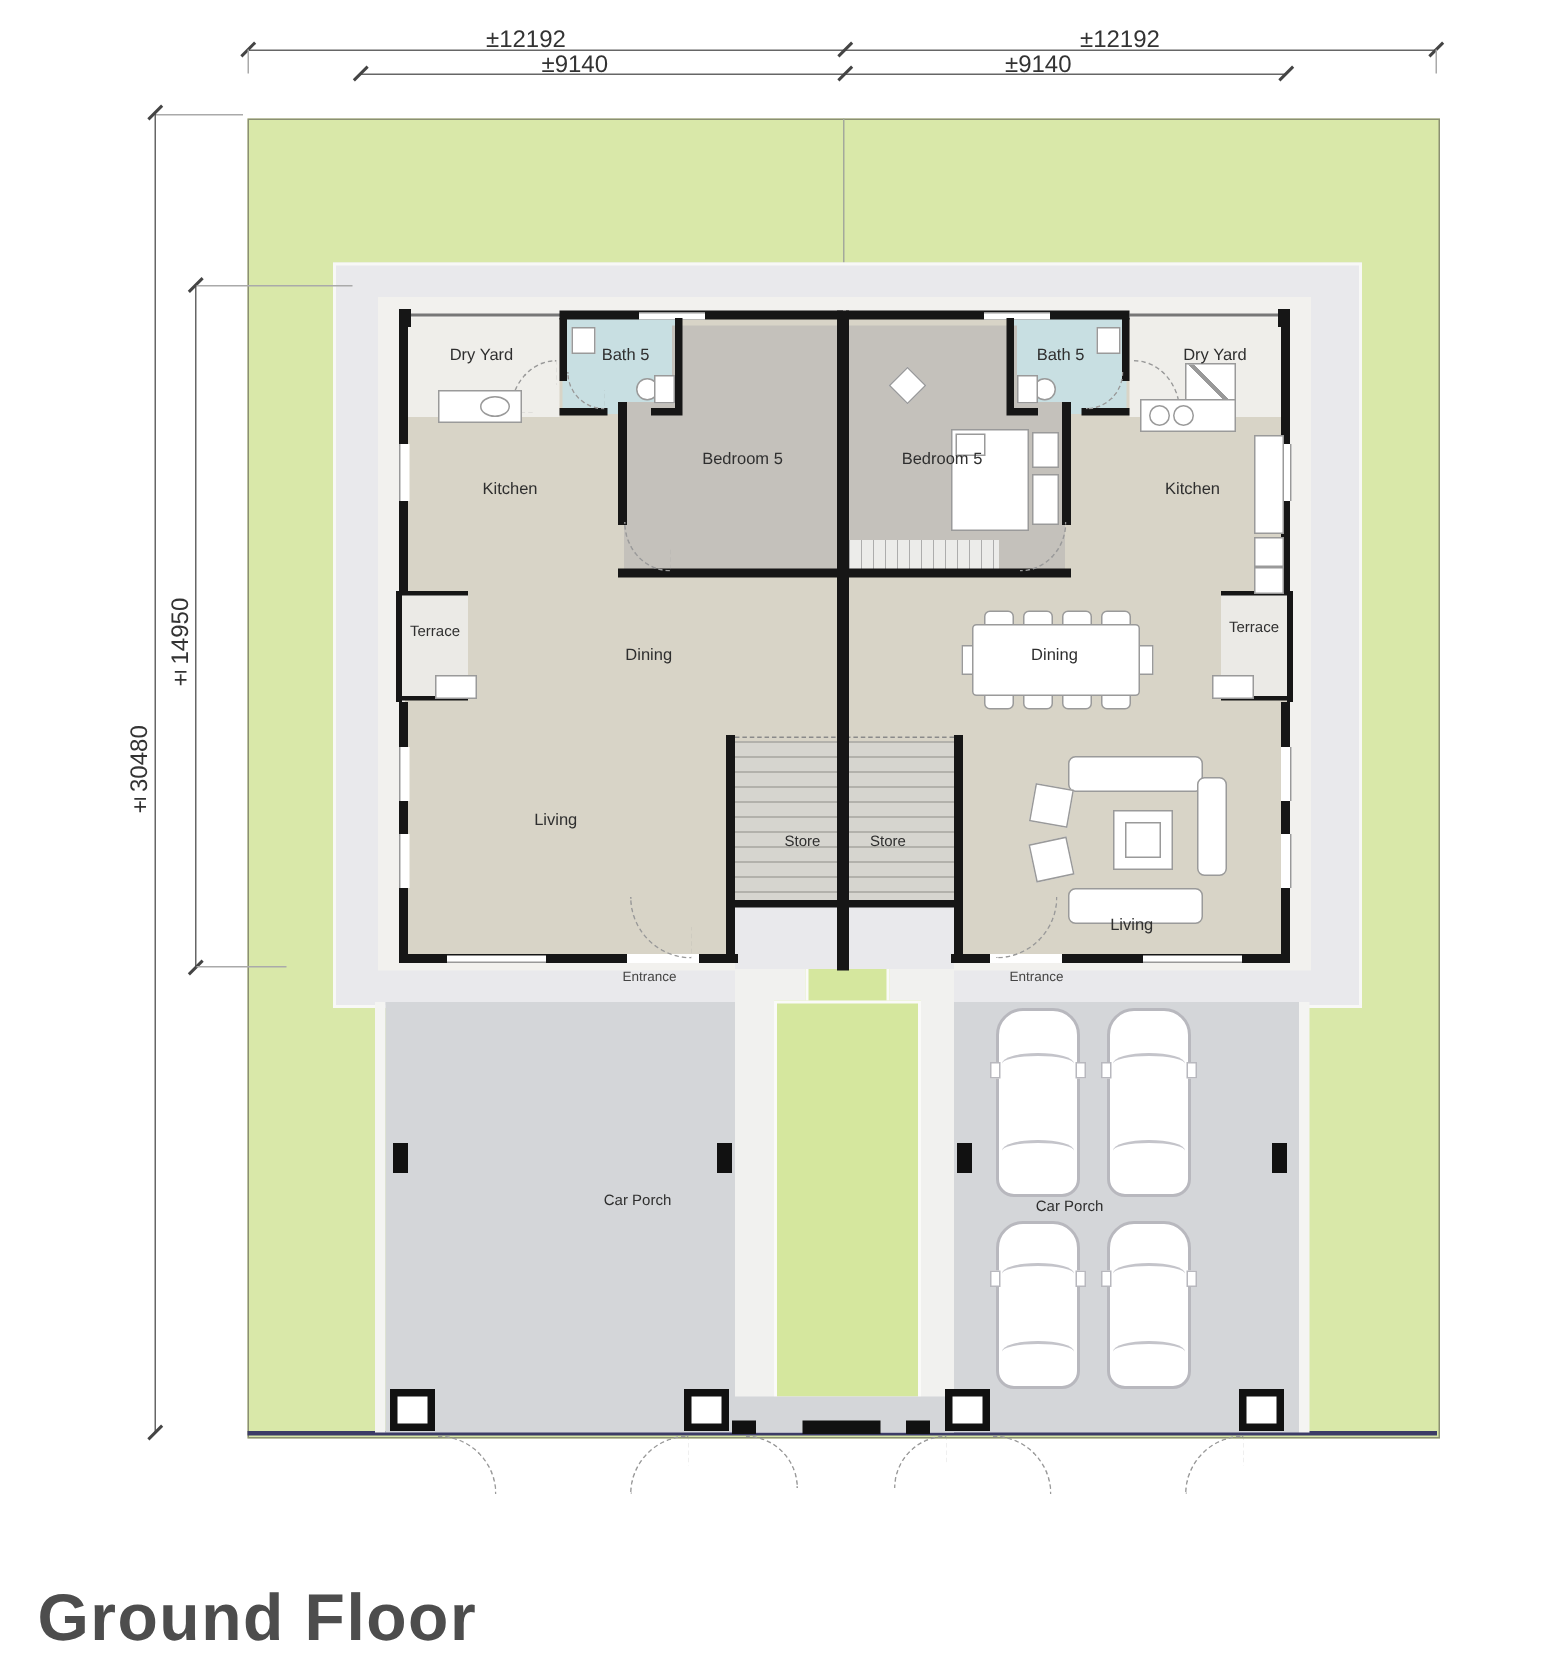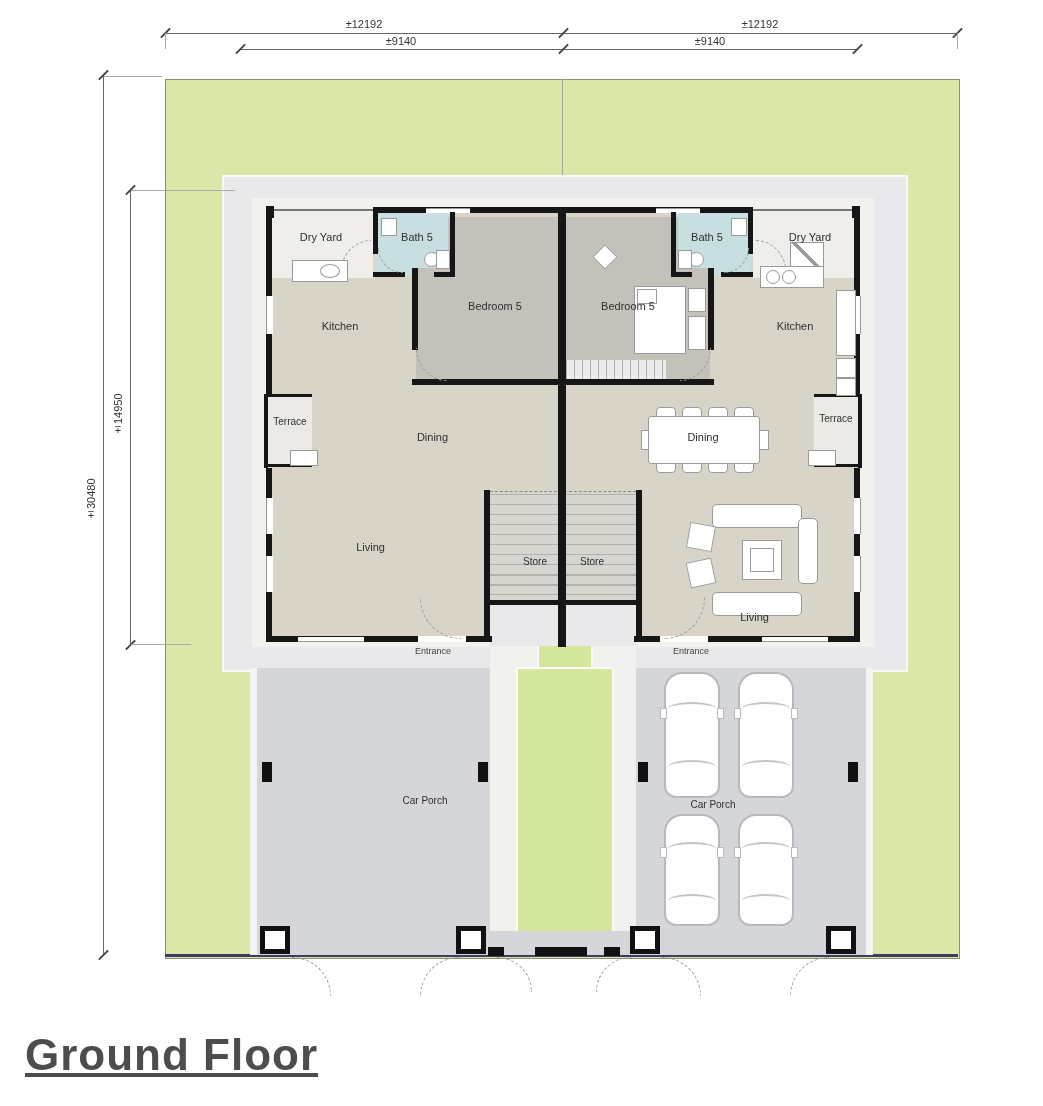--- a/index.html
+++ b/index.html
@@ -2,21 +2,21 @@
 <html><head>
 <meta charset="utf-8">
 <style>
   html,body{margin:0;padding:0;background:#fff;}
   #canvas{position:relative;width:1043px;height:1106px;background:#fff;overflow:hidden;
           font-family:"Liberation Sans",sans-serif;color:#2e2e2e;}
   .abs{position:absolute;}
   .lbl{position:absolute;font-size:11px;color:#2f2f2f;text-align:center;white-space:nowrap;}
   .lbl-sm{font-size:10px;}
   .lbl-xs{font-size:9px;color:#444;}
-  .dim{position:absolute;font-size:11px;color:#333;text-align:center;}
+  .dim{position:absolute;font-size:16px;color:#333;}
   .vtext{writing-mode:vertical-rl;transform:rotate(180deg);}
   .wall{position:absolute;background:#161616;}
   .thinwall{position:absolute;background:#777;}
   .wgap{position:absolute;background:#fff;}
   .tick{position:absolute;width:13px;height:2px;background:#444;transform:rotate(-45deg);}
   .dline{position:absolute;background:#666;}
   .leader{position:absolute;background:#aaa;}
   .arc{position:absolute;border:0 dashed #9a9a9a;}
   .arc-bl{border-left:1px dashed #9a9a9a;border-bottom:1px dashed #9a9a9a;border-bottom-left-radius:100%;}
   .arc-br{border-right:1px dashed #9a9a9a;border-bottom:1px dashed #9a9a9a;border-bottom-right-radius:100%;}
@@ -285,15 +285,15 @@
   <div class="lbl" style="left:672px;top:231px;width:70px;">Bath 5</div>
   <div class="lbl" style="left:573px;top:300px;width:110px;">Bedroom 5</div>
   <div class="lbl" style="left:750px;top:320px;width:90px;">Kitchen</div>
   <div class="lbl lbl-sm" style="left:812px;top:413px;width:48px;">Terrace</div>
   <div class="lbl" style="left:660px;top:431px;width:86px;">Dining</div>
   <div class="lbl" style="left:712px;top:611px;width:85px;">Living</div>
   <div class="lbl lbl-sm" style="left:562px;top:556px;width:60px;">Store</div>
   <div class="lbl lbl-xs" style="left:656px;top:646px;width:70px;">Entrance</div>
   <div class="lbl lbl-sm" style="left:673px;top:799px;width:80px;">Car Porch</div>
 
-  <div class="title" style="left:25px;top:1030px;text-decoration:underline;">Ground Floor</div>
+  <div class="title" style="left:25px;top:1054px;">Ground Floor</div>
 
 </div>
 
 </body></html>

